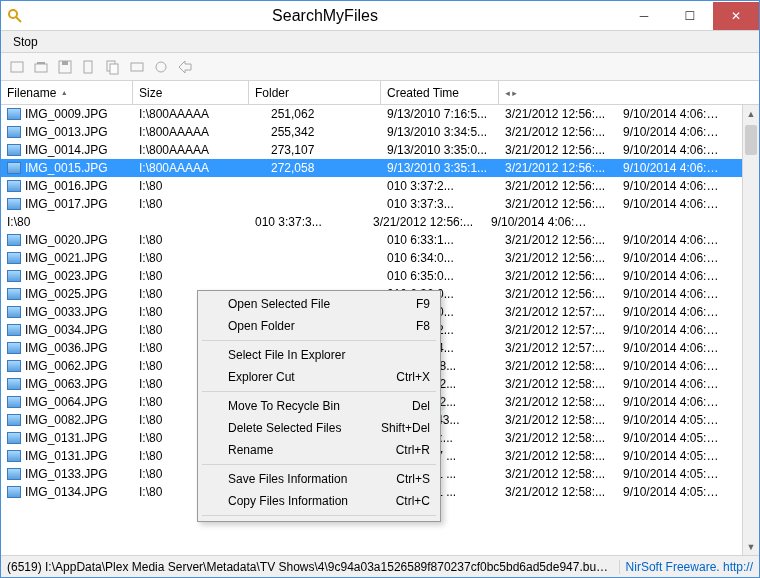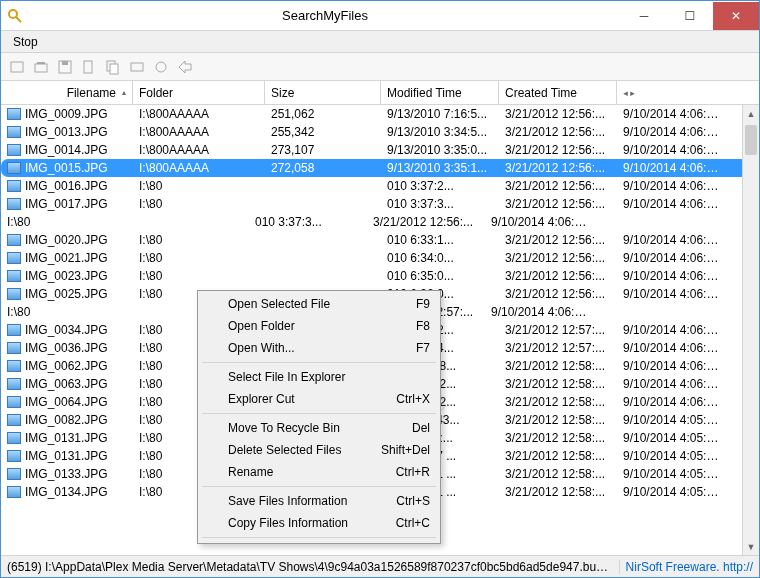--- a/index.html
+++ b/index.html
@@ -1,41 +1,41 @@
 <!DOCTYPE html>
 <html><head>
 <meta charset="utf-8">
 <style>
 * { box-sizing: border-box; margin: 0; padding: 0; font-family: 'Segoe UI', Tahoma, sans-serif; font-size: 12px; }
 body { background: #fff; width: 760px; height: 578px; overflow: hidden; display: flex; flex-direction: column; border: 1px solid #4a90d9; }
 .titlebar { height: 30px; background: #fff; display: flex; align-items: center; border-bottom: 1px solid #d4d4d4; }
 .titlebar-icon { width: 28px; display: flex; align-items: center; justify-content: center; }
-.titlebar-title { flex: 1; text-align: center; font-size: 13px; color: #000; }
+.titlebar-title { flex: 1; text-align: center; font-size: 16px; color: #000; }
 .titlebar-buttons { display: flex; }
 .titlebar-btn { width: 46px; height: 28px; display: flex; align-items: center; justify-content: center; font-size: 12px; }
 .titlebar-btn.close { background: #c75050; color: #fff; }
 .titlebar-btn.min, .titlebar-btn.max { color: #333; }
 .menubar { height: 22px; display: flex; align-items: center; padding: 0 4px; border-bottom: 1px solid #d4d4d4; background: #f0f0f0; }
 .menubar span { padding: 2px 8px; }
 .toolbar { height: 28px; display: flex; align-items: center; padding: 0 6px; gap: 4px; border-bottom: 1px solid #d4d4d4; background: #f7f7f7; }
 .toolbar-btn { width: 20px; height: 20px; display:flex; align-items:center; justify-content:center; opacity: .7; }
 .columns { height: 24px; display: flex; background: #fff; border-bottom: 1px solid #d4d4d4; }
 .col-head { padding: 4px 6px; border-right: 1px solid #d4d4d4; font-size: 12px; color: #000; display:flex; align-items:center; white-space:nowrap; overflow:hidden; }
 .col-head .sort { margin-left: 6px; font-size: 8px; color: #666; }
-.col-filename { width: 132px; justify-content: flex-end; }
+.col-filename { width: 132px; }
 .col-folder { width: 132px; }
 .col-size { width: 116px; }
 .col-modified { width: 118px; }
 .col-created { width: 118px; }
 .col-accessed { width: 110px; flex: 1; }
 .col-scrollhead { width: 24px; border-right: none; }
 .list { flex: 1; overflow: hidden; position: relative; }
 .rows { position: absolute; inset: 0; }
 .row { height: 18px; display: flex; align-items: center; font-size: 12px; color: #000; }
-.row.selected { background: #3399ff; color: #fff; border-radius: 7px; }
+.row.selected { background: #3399ff; color: #fff; }
 .cell { padding: 0 6px; white-space: nowrap; overflow: hidden; text-overflow: ellipsis; }
 .cell.filename { width: 132px; display:flex; align-items:center; gap:4px; }
 .cell.folder { width: 132px; }
 .cell.size { width: 116px; }
 .cell.modified { width: 118px; }
 .cell.created { width: 118px; }
 .cell.accessed { width: 110px; }
 .file-icon { width: 14px; height: 12px; background: linear-gradient(#a8d8ff,#5aa0e0); border:1px solid #3a7abd; flex-shrink:0; }
 .scrollbar { position: absolute; right: 0; top: 0; bottom: 0; width: 17px; background: #f0f0f0; border-left: 1px solid #d4d4d4; }
 .scroll-arrow { height: 17px; display:flex; align-items:center; justify-content:center; background:#f0f0f0; color:#666; font-size:9px; }
@@ -115,23 +115,22 @@
         <path d="M2 8 L8 2 L8 5 L14 5 L14 11 L8 11 L8 14 Z" fill="none" stroke="#888"></path>
       </svg>
     </div>
 </div>
 
 <div class="columns">
   <div class="col-head col-filename">
       <span>Filename</span>
       <span class="sort">▴</span>
     </div>
+  <div class="col-head col-size">Size</div>
   <div class="col-head col-folder">Folder</div>
-  <div class="col-head col-size">Size</div>
-  <div class="col-head col-modified">Modified Time</div>
   <div class="col-head col-created">Created Time</div>
   <div class="col-head col-scrollhead" style="font-size:9px;color:#666;justify-content:center;">◂ ▸</div>
 </div>
 
 <div class="list">
   <div class="rows" id="rows">
       <div class="row">
         <div class="cell filename">
           <span class="file-icon"></span>
           <span>IMG_0009.JPG</span>
@@ -242,20 +241,24 @@
           <span class="file-icon"></span>
           <span>IMG_0025.JPG</span>
         </div>
         <div class="cell folder">I:\80</div>
         <div class="cell size"></div>
         <div class="cell modified">010 6:36:0...</div>
         <div class="cell created">3/21/2012 12:56:...</div>
         <div class="cell accessed">9/10/2014 4:06:1...</div>
       </div>
       <div class="row">
+        <div class="cell filename">
+          <span class="file-icon"></span>
+          <span>IMG_0033.JPG</span>
+        </div>
         <div class="cell folder">I:\80</div>
         <div class="cell size"></div>
         <div class="cell modified">010 7:59:0...</div>
         <div class="cell created">3/21/2012 12:57:...</div>
         <div class="cell accessed">9/10/2014 4:06:1...</div>
       </div>
       <div class="row">
         <div class="cell filename">
           <span class="file-icon"></span>
           <span>IMG_0034.JPG</span>
@@ -375,24 +378,20 @@
 
   <div class="context-menu" id="ctx">
       <div class="ctx-item">
         <span>Open Selected File</span>
         <span class="shortcut">F9</span>
       </div>
       <div class="ctx-item">
         <span>Open Folder</span>
         <span class="shortcut">F8</span>
       </div>
-      <div class="ctx-item">
-        <span>Open With...</span>
-        <span class="shortcut">F7</span>
-      </div>
       <div class="ctx-sep"></div>
       <div class="ctx-item">
         <span>Select File In Explorer</span>
       </div>
       <div class="ctx-item">
         <span>Explorer Cut</span>
         <span class="shortcut">Ctrl+X</span>
       </div>
       <div class="ctx-sep"></div>
       <div class="ctx-item">

